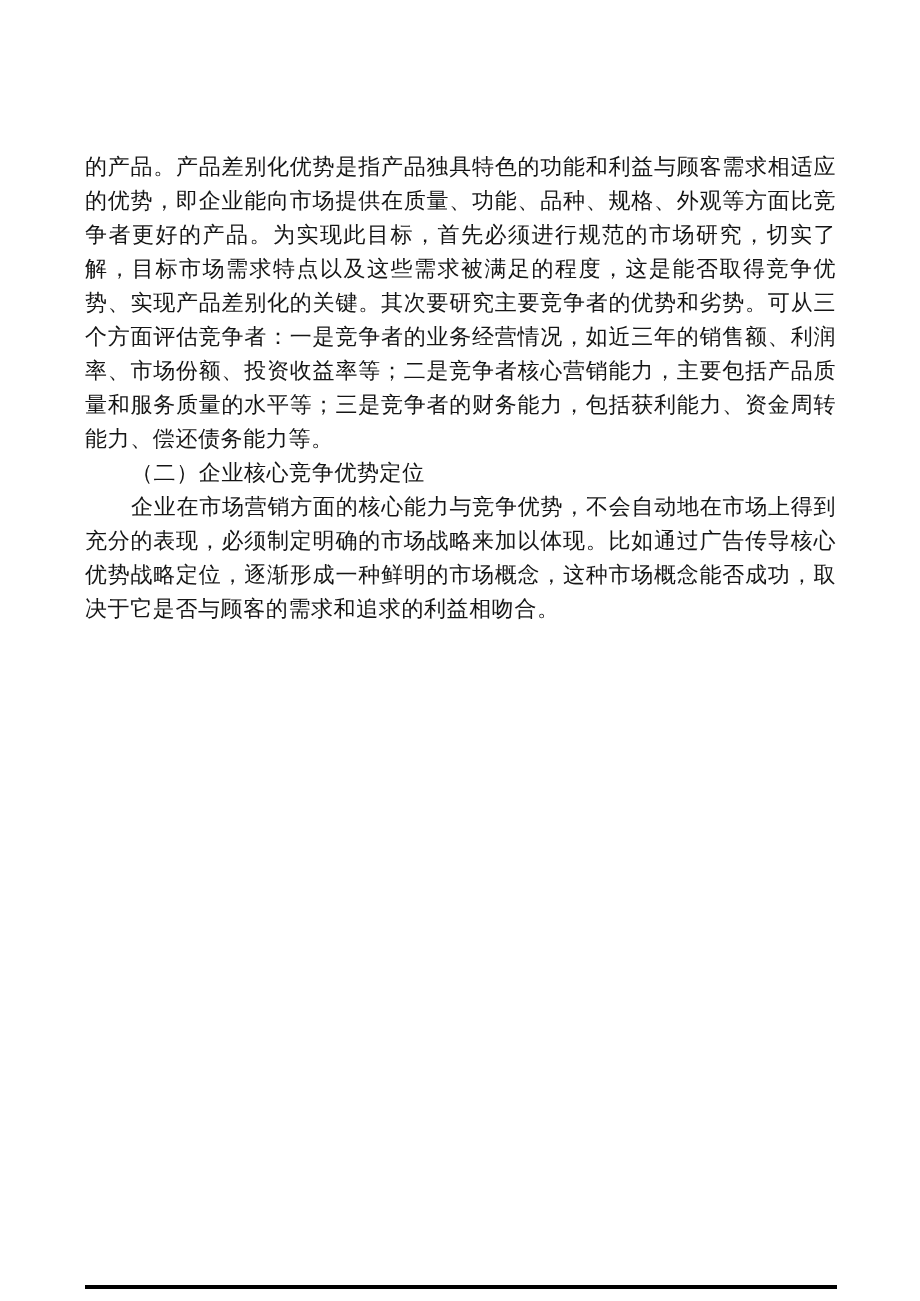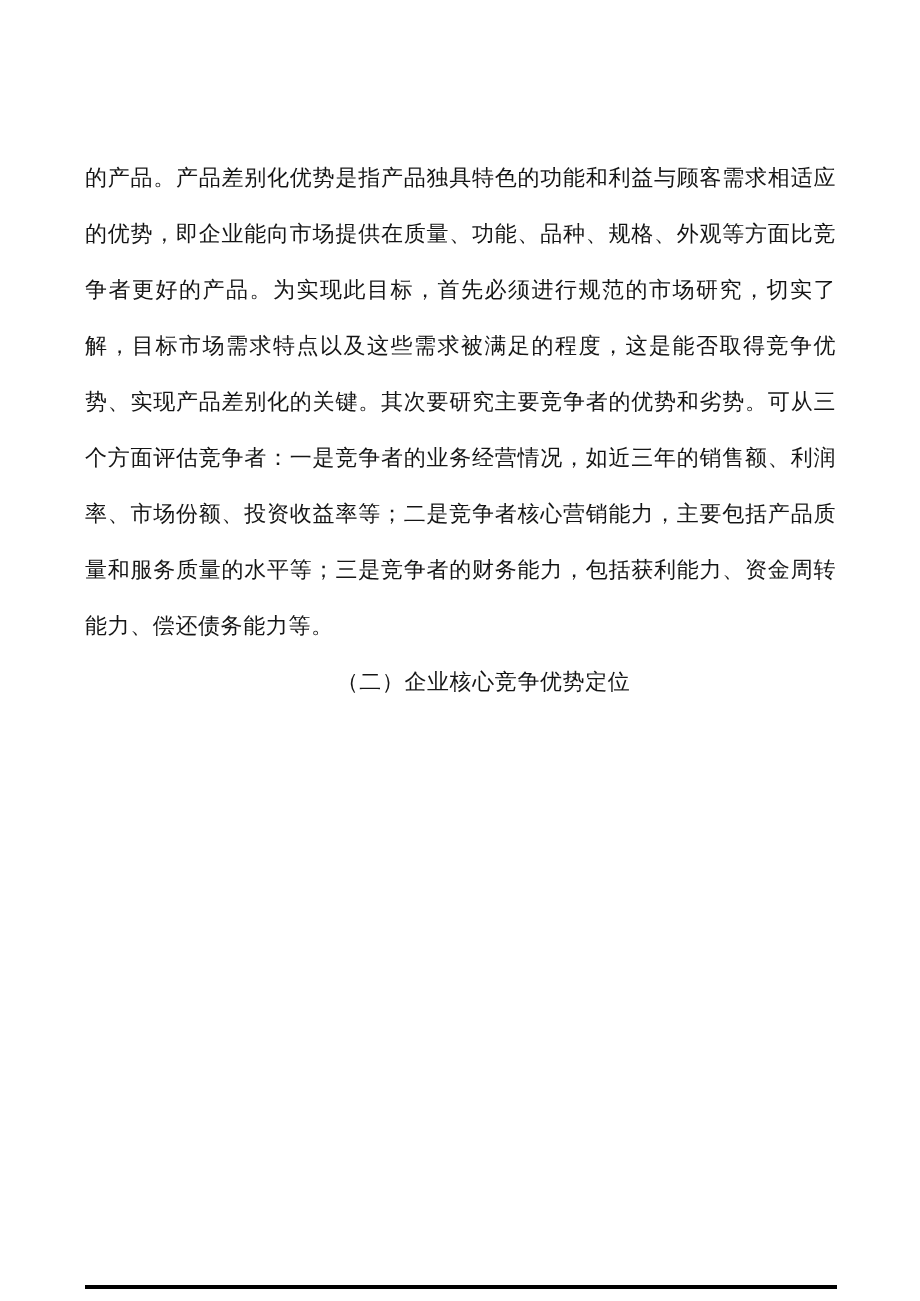--- a/index.html
+++ b/index.html
@@ -17,46 +17,47 @@
   }
   .doc-page {
     position: absolute;
     left: 85px;
     right: 84px;
     top: 150px;
   }
   .doc-block {
     margin: 0;
     font-size: 22px;
-    line-height: 56px;
+    line-height: 34px;
     text-align: justify;
     letter-spacing: 0.6px;
     word-break: break-all;
   }
   .doc-block.indent {
     text-indent: 46px;
   }
   .doc-block.heading {
     text-indent: 46px;
-    text-align: center;
+    text-align: left;
   }
   .bottom-rule {
     position: absolute;
     left: 85px;
     right: 83px;
     bottom: 12px;
     height: 4px;
     background: #000000;
   }
 </style>
 </head>
 <body>
 
 <div class="doc-page">
   <p class="doc-block">的产品。产品差别化优势是指产品独具特色的功能和利益与顾客需求相适应的优势，即企业能向市场提供在质量、功能、品种、规格、外观等方面比竞争者更好的产品。为实现此目标，首先必须进行规范的市场研究，切实了解，目标市场需求特点以及这些需求被满足的程度，这是能否取得竞争优势、实现产品差别化的关键。其次要研究主要竞争者的优势和劣势。可从三个方面评估竞争者：一是竞争者的业务经营情况，如近三年的销售额、利润率、市场份额、投资收益率等；二是竞争者核心营销能力，主要包括产品质量和服务质量的水平等；三是竞争者的财务能力，包括获利能力、资金周转能力、偿还债务能力等。</p>
 
   <p class="doc-block heading">（二）企业核心竞争优势定位</p>
 
 
 
+  <p class="doc-block indent">企业在市场营销方面的核心能力与竞争优势，不会自动地在市场上得到充分的表现，必须制定明确的市场战略来加以体现。比如通过广告传导核心优势战略定位，逐渐形成一种鲜明的市场概念，这种市场概念能否成功，取决于它是否与顾客的需求和追求的利益相吻合。</p>
 </div>
 
 <div class="bottom-rule"></div>
 
 </body></html>

